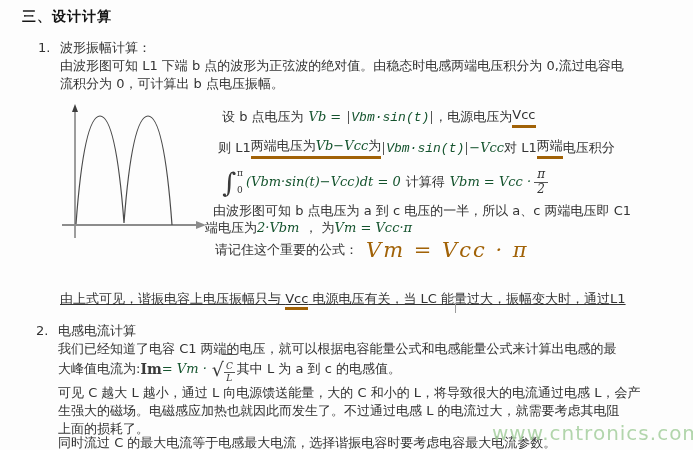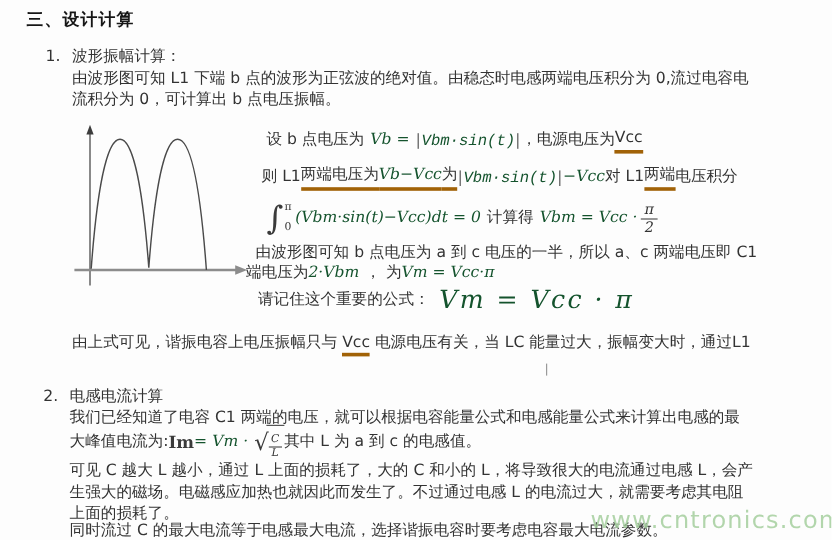--- a/index.html
+++ b/index.html
@@ -14,21 +14,21 @@
   
   .m{font-family:"DejaVu Serif","Liberation Serif",serif;font-style:italic;font-size:13px;color:#14532d;}
   .mbold{font-family:"DejaVu Serif","Liberation Serif",serif;font-weight:bold;font-style:normal;font-size:14px;color:#3a3a3a;}
   .u{border-bottom:3px solid #a16207;padding-bottom:1px;}
   .absbar{display:inline-block;border-left:1px solid #555;border-right:1px solid #555;padding:0 2px;margin:0 2px;line-height:13px;font-family:Liberation Mono, monospace;}
   .row{display:inline-flex;align-items:center;}
   .intsym{font-family:"DejaVu Serif","Liberation Serif",serif;font-style:normal;font-size:27px;line-height:1;color:#3a3a3a;}
   .lims{display:inline-flex;flex-direction:column;justify-content:space-between;height:26px;font-size:9px;line-height:1;margin:0 3px 0 1px;font-family:"DejaVu Serif","Liberation Serif",serif;}
   .frac{display:inline-flex;flex-direction:column;text-align:center;line-height:1.15;margin-left:3px;font-family:"DejaVu Serif","Liberation Serif",serif;font-style:italic;font-size:12px;}
   .frac .num{border-bottom:1px solid #555;padding:0 3px;}
-  .bigformula{font-family:"DejaVu Serif","Liberation Serif",serif;font-style:italic;font-size:21px;letter-spacing:2px;color:#14532d;margin-left:8px;}
+  .bigformula{font-family:"DejaVu Serif","Liberation Serif",serif;font-style:italic;font-size:21px;letter-spacing:2px;color:#a16207;margin-left:8px;}
   .sqrtsym{font-family:"DejaVu Serif","Liberation Serif",serif;font-size:19px;font-style:normal;line-height:1;color:#3a3a3a;}
   .radicand{display:inline-block;border-top:1px solid #555;vertical-align:middle;padding:1px 2px 0 2px;margin-left:-2px;}
   .sfrac{display:inline-flex;flex-direction:column;text-align:center;font-size:9px;line-height:1.2;font-family:"DejaVu Serif","Liberation Serif",serif;font-style:italic;}
   .sfrac .sn{border-bottom:1px solid #555;padding:0 2px;}
   .gap-r{margin-right:5px;}
   .gap-l{margin-left:5px;}
   .watermark{font-size:20px;letter-spacing:1px;color:#a5cf9e;opacity:.85;z-index:5;}
   .caret{width:1px;height:10px;background:#9a9a9a;}
 </style>
 </head>
@@ -97,21 +97,21 @@
     <span class="m gap-r">2·Vbm</span>
     <span>， 为 </span>
     <span class="m">Vm = Vcc·π</span>
   </div>
 
   <div class="abs t row" style="left:215px;top:236px;height:28px;">
     <span>请记住这个重要的公式：</span>
     <span class="bigformula">Vm = Vcc · π</span>
   </div>
 
-  <div class="abs t" style="left:60px;top:277px;">
+  <div class="abs t" style="left:60px;top:290px;text-decoration:underline;">
     <span>由上式可见，谐振电容上电压振幅只与 </span><span class="u">Vcc</span><span> 电源电压有关，当 LC 能量过大，振幅变大时，通过L1</span>
   </div>
 
   <div class="abs caret" style="left:455px;top:303px;"></div>
 
   <span class="abs t" style="left:36px;top:322px;">2.</span>
   <span class="abs t" style="left:58px;top:322px;">电感电流计算</span>
 
   <div class="abs t" style="left:58px;top:340px;">我们已经知道了电容 C1 两端的电压，就可以根据电容能量公式和电感能量公式来计算出电感的最</div>
 
@@ -122,20 +122,20 @@
     <span class="sqrtsym gap-l">√</span>
     <span class="radicand">
       <span class="sfrac">
         <span class="sn">C</span>
         <span class="sd">L</span>
       </span>
     </span>
     <span> 其中 L 为 a 到 c 的电感值。</span>
   </div>
 
-  <div class="abs t" style="left:58px;top:384px;">可见 C 越大 L 越小，通过 L 上面的损耗了，大的 C 和小的 L，将导致很大的电流通过电感 L，会产</div>
+  <div class="abs t" style="left:58px;top:384px;">可见 C 越大 L 越小，通过 L 向电源馈送能量，大的 C 和小的 L，将导致很大的电流通过电感 L，会产</div>
   <div class="abs t" style="left:58px;top:402px;">生强大的磁场。电磁感应加热也就因此而发生了。不过通过电感 L 的电流过大，就需要考虑其电阻</div>
   <div class="abs t" style="left:58px;top:420px;">上面的损耗了。</div>
   <div class="abs t" style="left:58px;top:434px;">同时流过 C 的最大电流等于电感最大电流，选择谐振电容时要考虑电容最大电流参数。</div>
 
   <div class="abs watermark" style="left:492px;top:421px;">www.cntronics.com</div>
 
 </div>
 
 </body></html>

